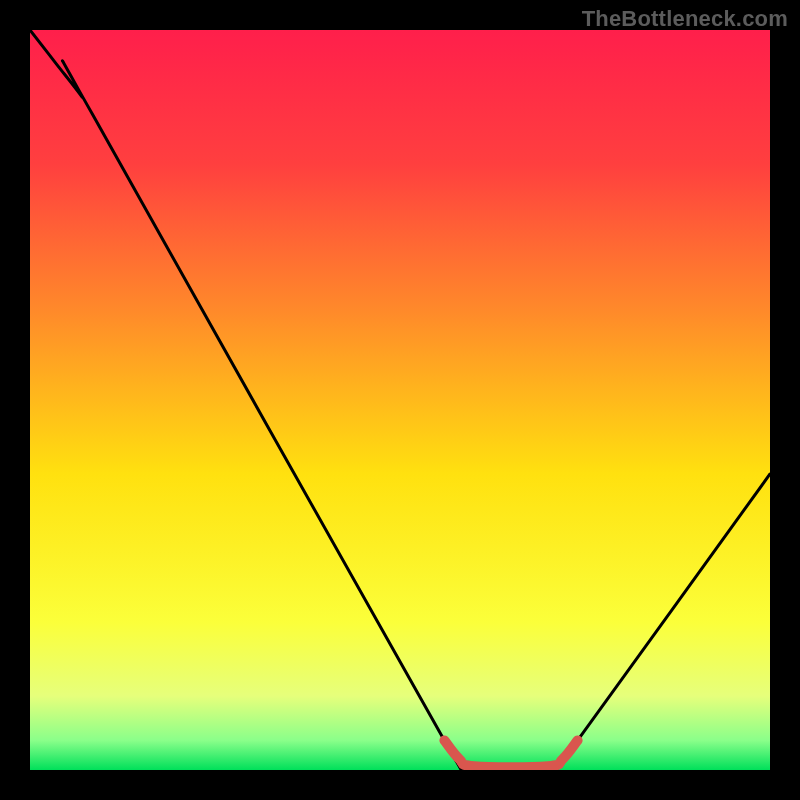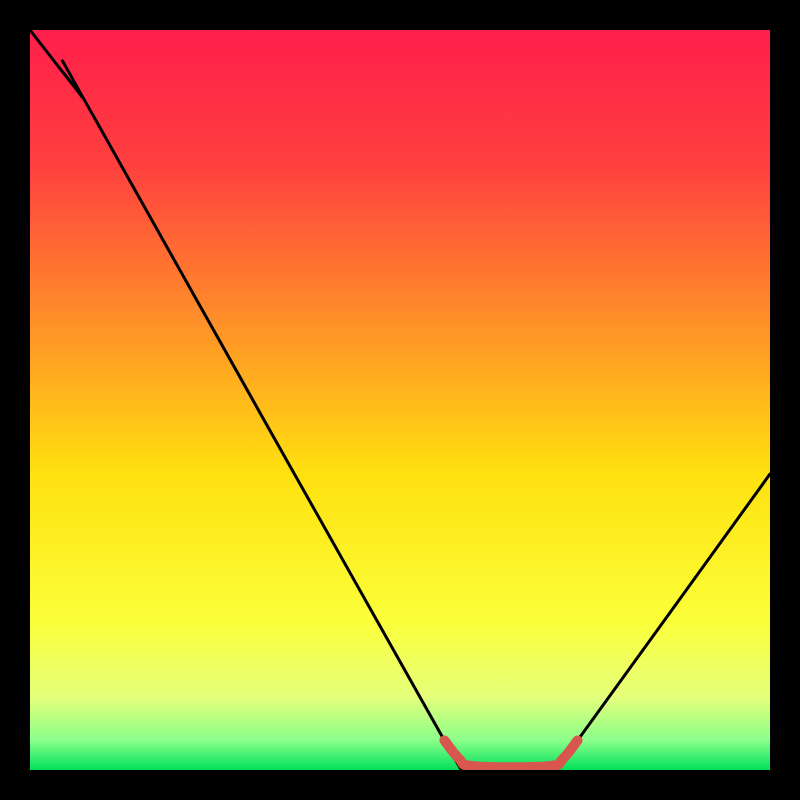--- a/index.html
+++ b/index.html
@@ -69,13 +69,14 @@
             <stop offset="100%" stop-color="#00e05a"></stop>
           </linearGradient>
       </defs>
       <rect x="0" y="0" width="740" height="740" fill="url(#bg-grad)"></rect>
     </svg>
     <svg class="curve" viewBox="0 0 740 740" preserveAspectRatio="none">
       <path id="curve-main" fill="none" stroke="#000" stroke-width="3" stroke-linecap="round" d="M0,0 C4.662,5.994000000000012 16.576,21.312000000000065 25.900000000000002,33.30000000000007 C35.224000000000004,45.28800000000007 45.14,57.27600000000003 51.800000000000004,66.60000000000002 C58.46000000000001,75.924 -2.367999999999995,-30.783999999999963 62.900000000000006,85.10000000000002 C128.168,200.984 348.46600000000007,594.516 414.40000000000003,710.4 C480.334,826.284 423.872,724.2379999999999 429.2,728.9 C434.52799999999996,733.562 428.016,734.968 444,736.3 C459.984,737.632 502.016,737.632 518,736.3 C533.984,734.968 527.472,733.562 532.8,728.9 C538.1279999999999,724.2379999999999 510.30400000000003,761.682 547.6,710.4 C584.8960000000001,659.1179999999999 705.368,491.952 740,444"></path>
       <path id="curve-accent" fill="none" stroke="#d9564e" stroke-width="10" stroke-linecap="round" d="M414.40000000000003,710.4 C417.064,713.73 423.872,724.2379999999999 429.2,728.9 C434.52799999999996,733.562 428.016,734.968 444,736.3 C459.984,737.632 502.016,737.632 518,736.3 C533.984,734.968 527.472,733.562 532.8,728.9 C538.1279999999999,724.2379999999999 544.936,713.73 547.6,710.4"></path>
     </svg>
   </div>
+  <div class="watermark">TheBottleneck.com</div>
 </div>
 
 </body></html>

